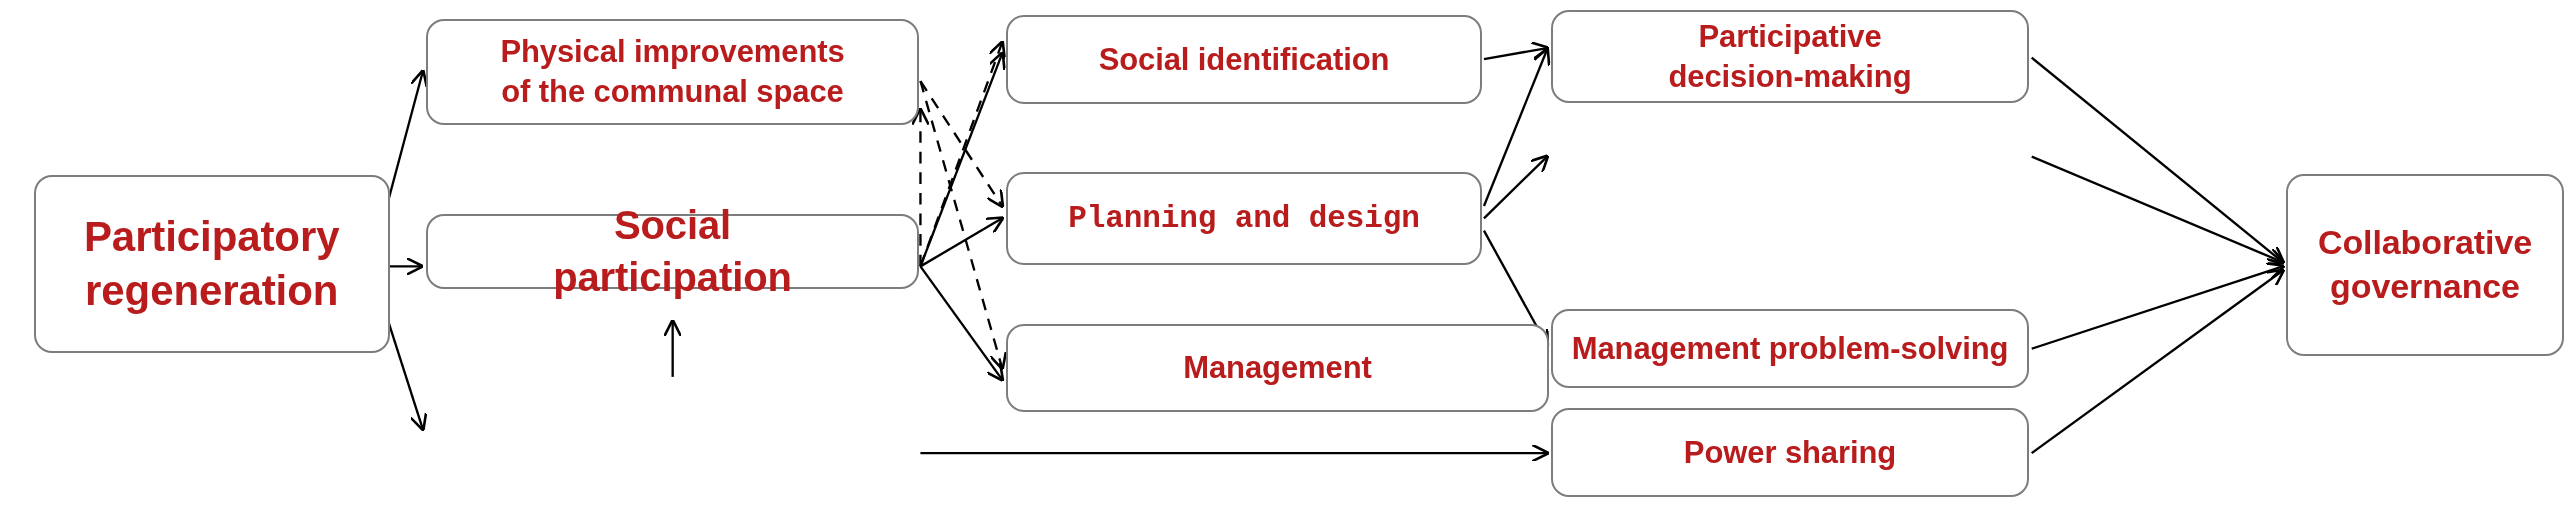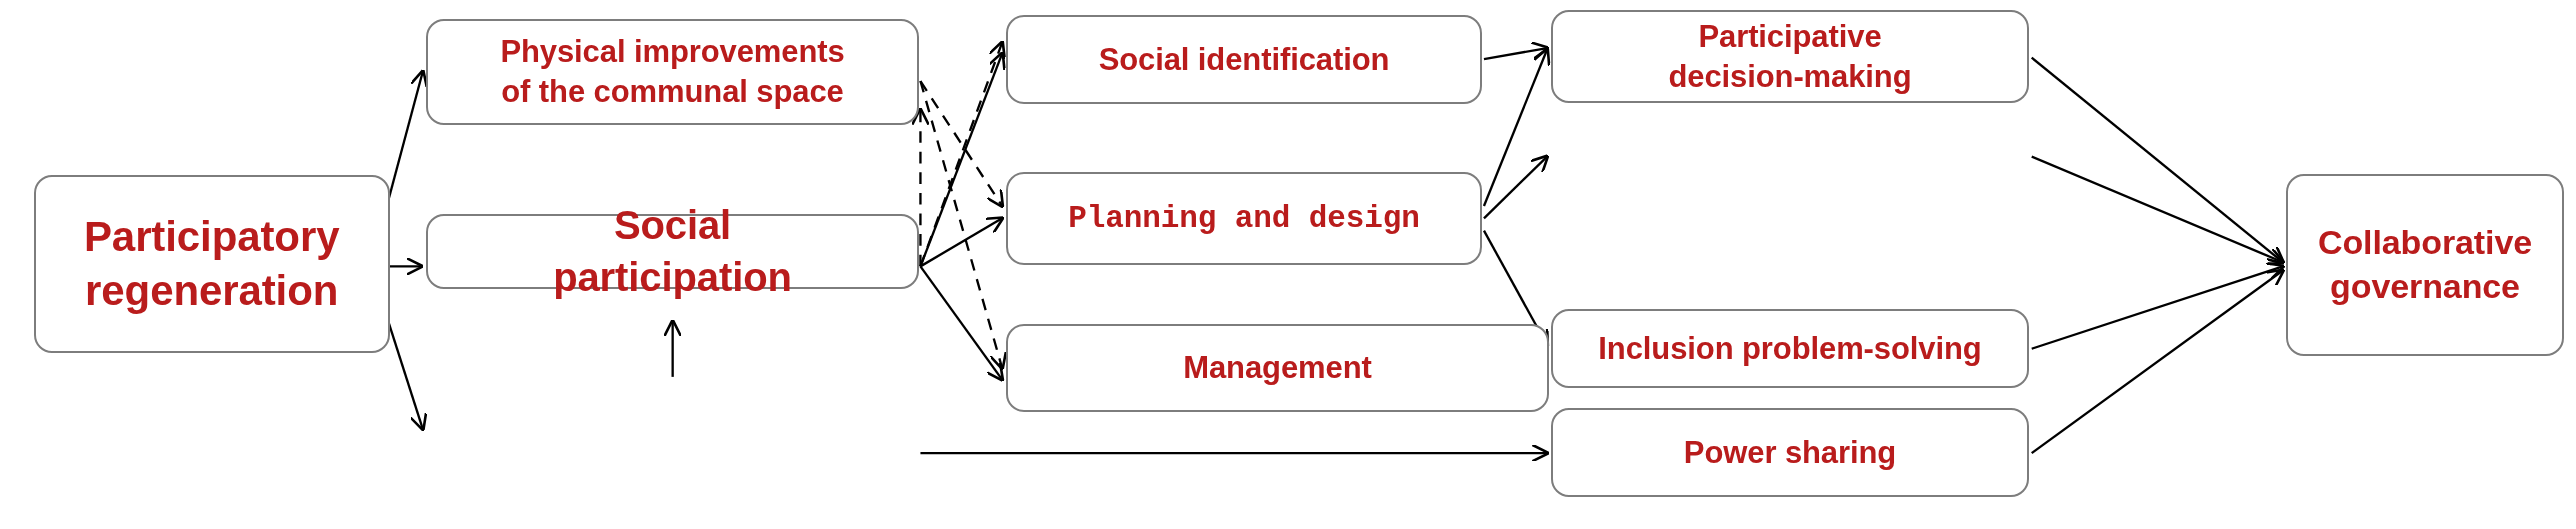--- a/index.html
+++ b/index.html
@@ -129,21 +129,21 @@
     <span class="lbl">Management</span>
   </div>
 
   <div class="node n-decision">
     <span class="lbl">Participative
 decision-making</span>
   </div>
 
 
   <div class="node n-collective">
-    <span class="lbl">Inclusion problem-solving</span>
+    <span class="lbl">Management problem-solving</span>
   </div>
 
   <div class="node n-power">
     <span class="lbl">Power sharing</span>
   </div>
 
   <div class="node n-gov">
     <span class="lbl">Collaborative
 governance</span>
   </div>

